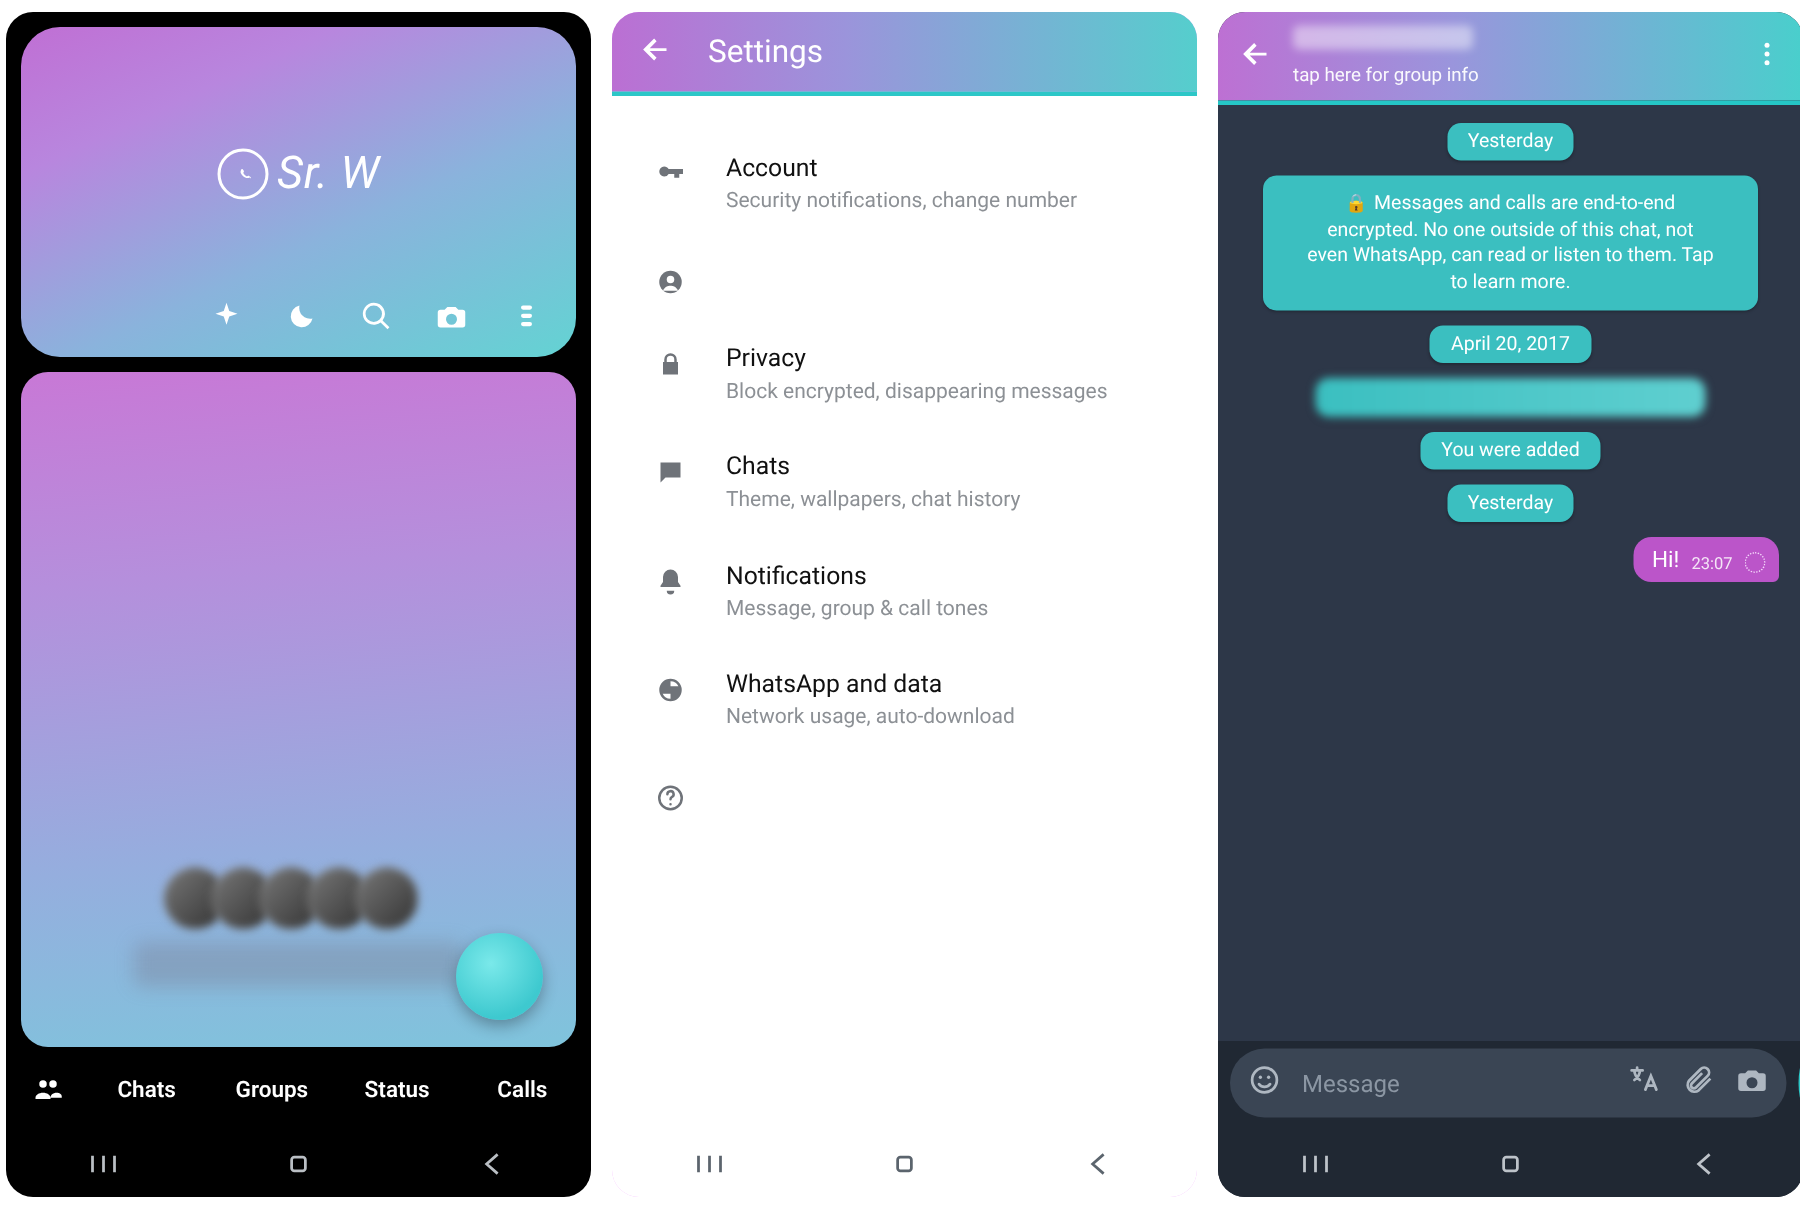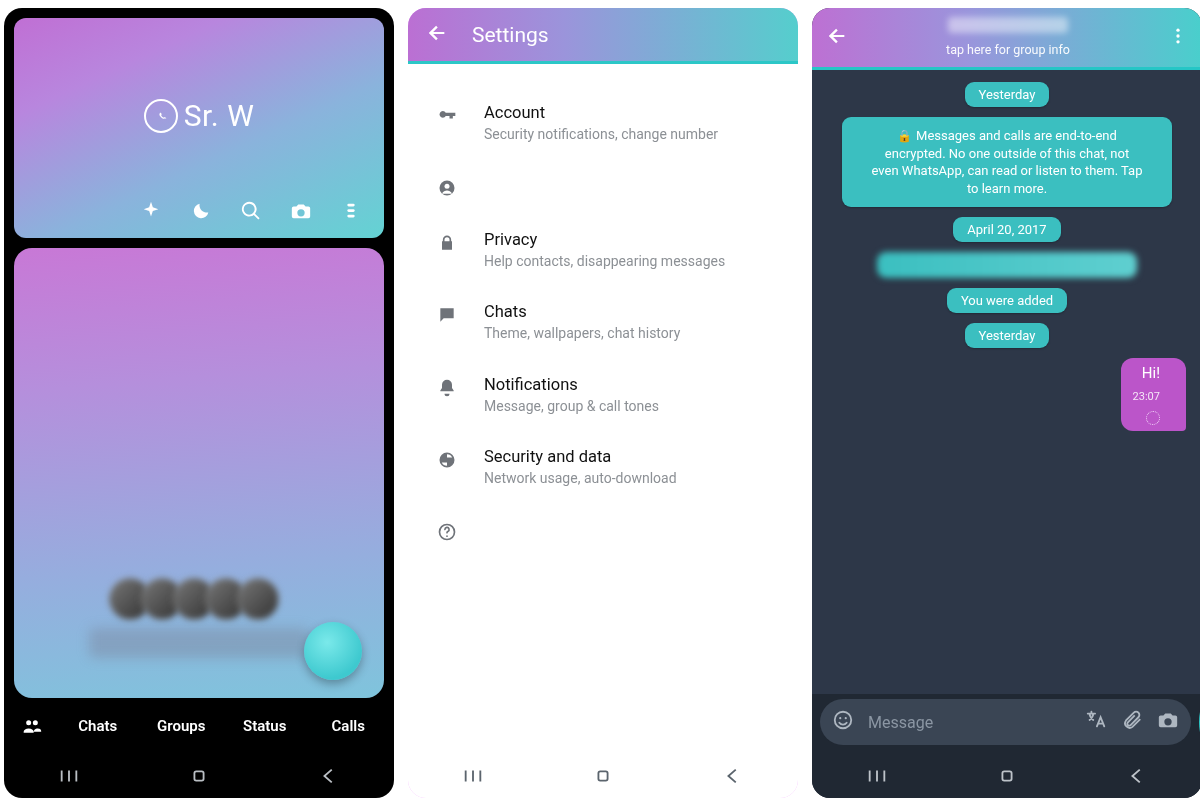--- a/index.html
+++ b/index.html
@@ -21,23 +21,23 @@
     position:absolute; left:0; right:0; bottom:0; height:44px;
     display:flex; justify-content:space-around; align-items:center;
     color:#cfd4da;
   }
   .nav-icn { width:28px; height:28px; display:flex; align-items:center; justify-content:center; opacity:.9;}
   .nav-icn svg { width:22px; height:22px; stroke:#cfd4da; fill:none; stroke-width:2; }
 
   
   .p1-top {
     position:absolute; top:10px; left:10px; right:10px; height:220px;
-    border-radius:12px;
+    border-radius:26px;
     background: linear-gradient(155deg, #c06fd4 0%, #b886de 25%, #8ab3dc 60%, #63d3d3 100%);
-    display:flex; flex-direction:column; align-items:center; justify-content:flex-end;
+    display:flex; flex-direction:column; align-items:center; justify-content:flex-end;font-style:italic;
   }
   .p1-logo {
     position:absolute; top:80px; left:0; right:0; text-align:center;
     font-size:30px; font-weight:400; color:#fff; letter-spacing:.5px;
     display:flex; align-items:center; justify-content:center; gap:6px;
   }
   .p1-logo .bubble { width:34px; height:34px; border:2.5px solid #fff; border-radius:50%; display:inline-flex; align-items:center; justify-content:center;}
   .p1-logo .bubble svg{ width:18px; height:18px; fill:#fff;}
   .p1-icons {
     width:100%; display:flex; justify-content:flex-end; gap:28px; padding:14px 22px 16px;
@@ -108,42 +108,42 @@
   .phone2 .navbar svg{ stroke:#4a545e;}
 
   
   .p3-header{
     height:62px;
     background: linear-gradient(90deg, #bd70d3 0%, #9a95dc 40%, #49cfcc 100%);
     border-bottom:3px solid #25c6c6;
     display:flex; align-items:center; padding:0 14px; gap:14px;
     color:#fff;
   }
-  .p3-header .mid{ flex:1; text-align:center;}
+  .p3-header .mid{ flex:1; }
   .p3-header .blurname{ display:inline-block; width:120px; height:16px; background:rgba(255,255,255,.45); border-radius:4px; filter:blur(3px); margin-bottom:2px;}
   .p3-header .sub{ font-size:12.5px; opacity:.95;}
   .p3-body{
     position:absolute; top:62px; left:0; right:0; bottom:104px;
     background:#2d3748;
     padding:12px 10px; color:#cfe;
     display:flex; flex-direction:column; align-items:center; gap:10px;
   }
   .pill{
     background:#3bbfc0; color:#fff; font-size:13px;
     padding:5px 14px; border-radius:9px;
     box-shadow:0 1px 2px rgba(0,0,0,.25);
   }
   .pill.wide{ max-width:330px; text-align:center; line-height:1.35; padding:10px 28px; font-size:13px;}
   .pill.wide .lock{ display:inline-block; margin-right:4px; font-size:12px;}
   .pill.blur{ width:260px; height:26px; filter:blur(3px); background:linear-gradient(90deg,#3bbfc0,#5fcfd0);}
   .msg-out{
     align-self:flex-end;
     background:#bb55c9; color:#fff; border-radius:12px 12px 4px 12px;
-    padding:6px 26px 6px 12px; display:flex; align-items:flex-end; gap:8px;
-    font-size:15px; margin-right:6px;flex-direction:column;
+    padding:6px 9px 6px 12px; display:flex; align-items:flex-end; gap:8px;
+    font-size:15px; margin-right:6px;
   }
   .msg-out .time{ font-size:11px; opacity:.85;}
   .msg-out .tick{ width:14px; height:14px; border:1.5px dotted #f3d6fa; border-radius:50%;}
   .p3-input{
     position:absolute; left:8px; right:8px; bottom:52px; height:48px;
     display:flex; align-items:center; gap:8px;
   }
   .p3-input .field{
     flex:1; height:46px; background:#3a4554; border-radius:24px;
     display:flex; align-items:center; padding:6px 12px; gap:14px; color:#9aa6b2;
@@ -285,21 +285,21 @@
     </div>
 
     <div class="p2-item">
       <div class="ic">
           <svg viewBox="0 0 24 24">
             <path d="M7 10V8a5 5 0 0 1 10 0v2h1v10H6V10h1zm2 0h6V8a3 3 0 0 0-6 0v2z"></path>
           </svg>
         </div>
       <div class="txt">
           <div class="t">Privacy</div>
-          <div class="s">Help contacts, disappearing messages</div>
+          <div class="s">Block encrypted, disappearing messages</div>
         </div>
     </div>
 
     <div class="p2-item">
       <div class="ic">
           <svg viewBox="0 0 24 24">
             <path d="M4 4h16v12H8l-4 4V4z"></path>
           </svg>
         </div>
       <div class="txt">
@@ -320,21 +320,21 @@
         </div>
     </div>
 
     <div class="p2-item">
       <div class="ic">
           <svg viewBox="0 0 24 24">
             <path d="M12 3a9 9 0 1 0 .001 18.001A9 9 0 0 0 12 3zm0 2a7 7 0 0 1 6.3 4H12V5zm0 14a7 7 0 0 1-6.3-4H12v4z"></path>
           </svg>
         </div>
       <div class="txt">
-          <div class="t">Security and data</div>
+          <div class="t">WhatsApp and data</div>
           <div class="s">Network usage, auto-download</div>
         </div>
     </div>
 
 
     <div class="p2-item">
       <div class="ic">
           <svg viewBox="0 0 24 24">
             <circle cx="12" cy="12" r="9" fill="none" stroke="#6f7379" stroke-width="2"></circle>
             <path d="M9.5 9a2.5 2.5 0 1 1 3.5 2.3c-.8.4-1 .9-1 1.7M12 17h.01" fill="none" stroke="#6f7379" stroke-width="2" stroke-linecap="round"></path>

